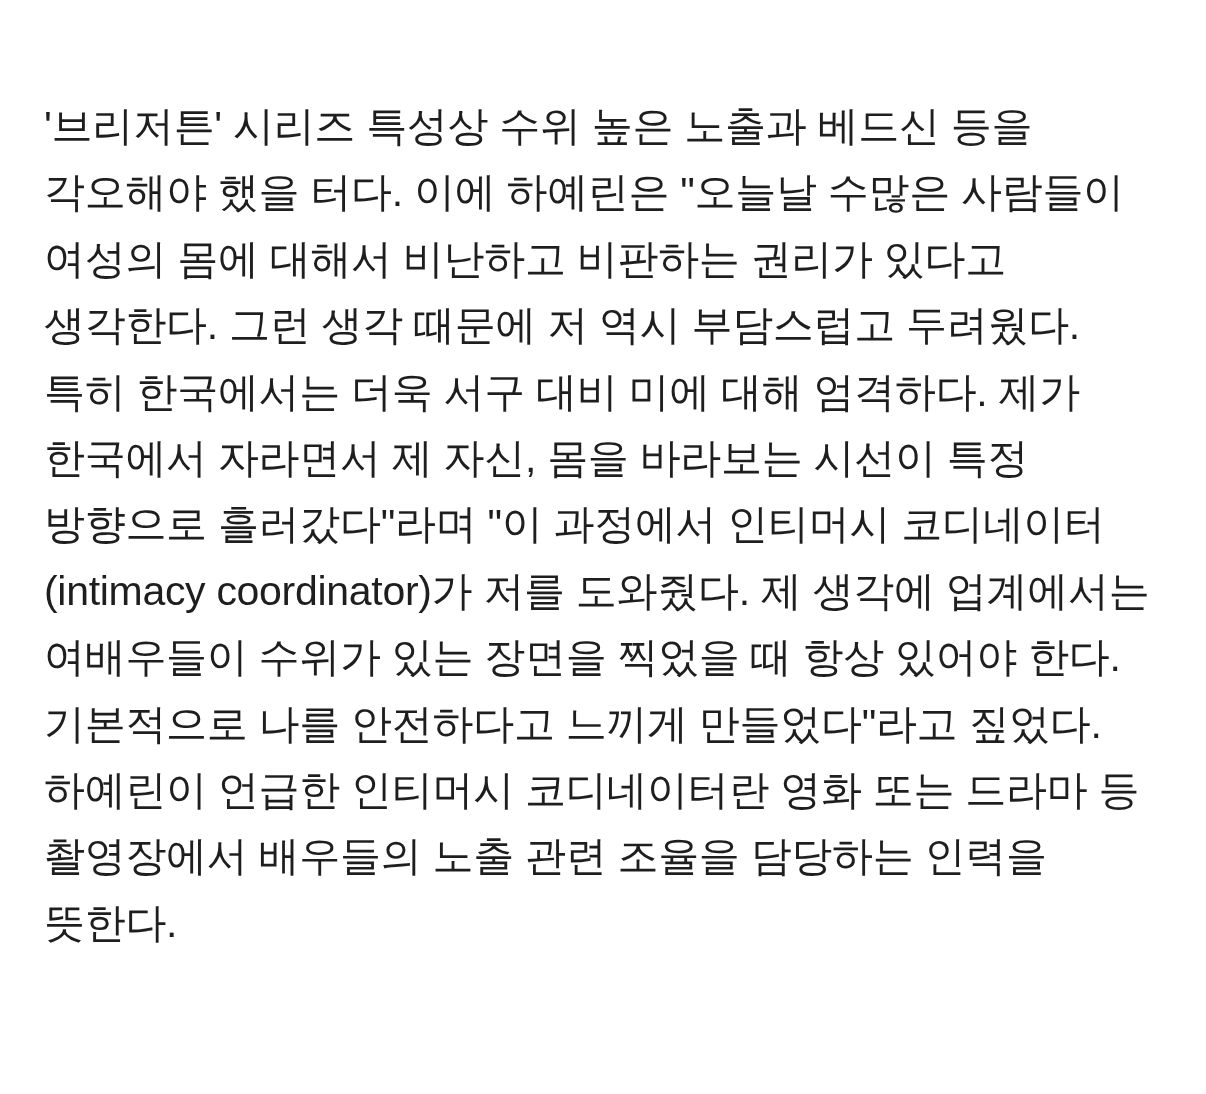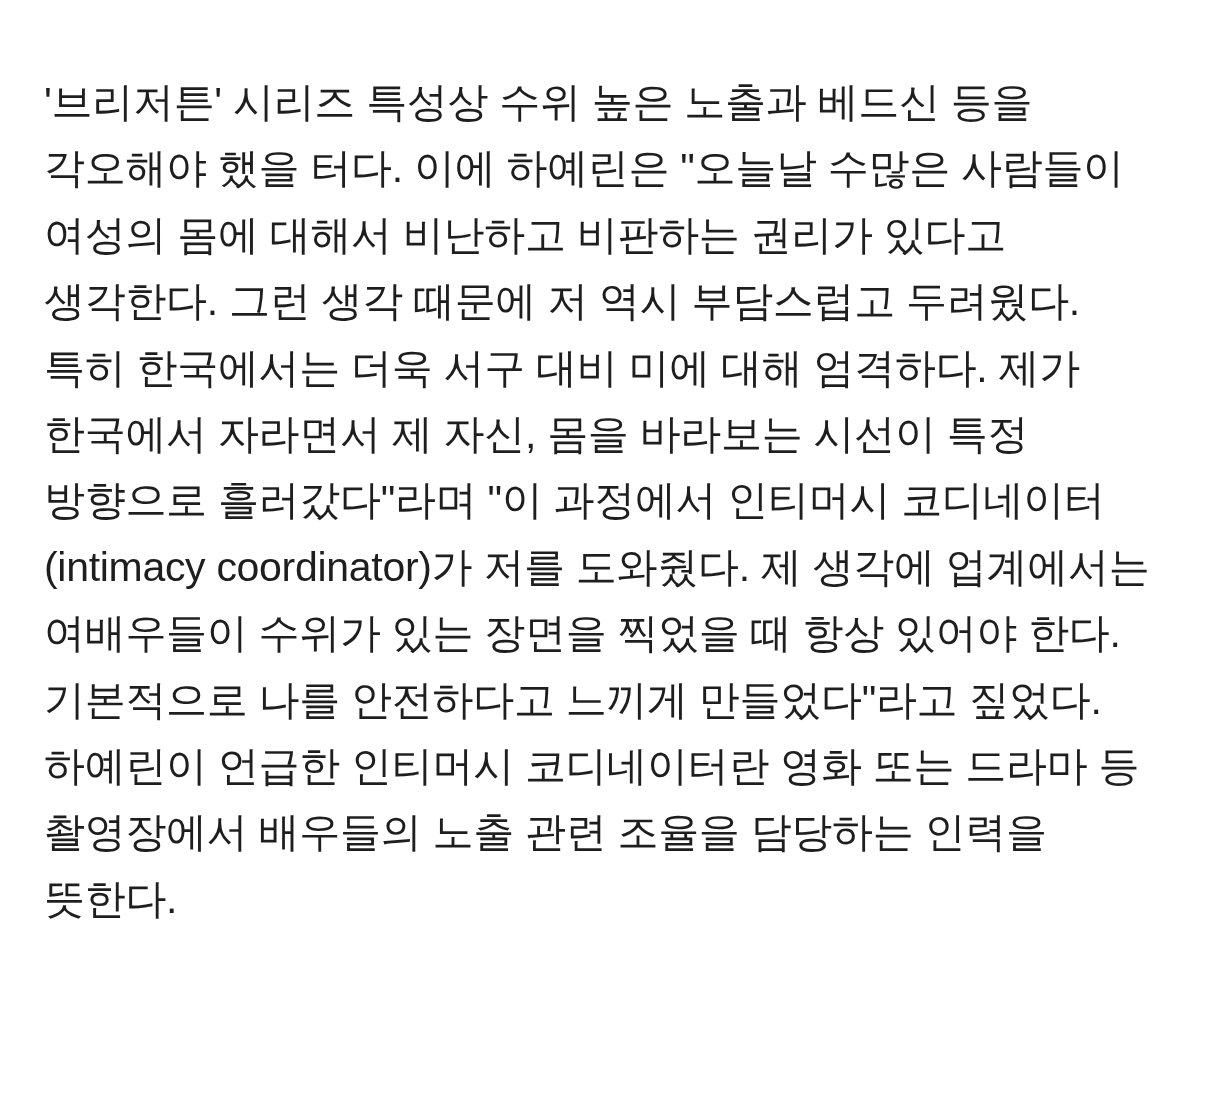--- a/index.html
+++ b/index.html
@@ -11,21 +11,21 @@
     width: 1206px;
     height: 1094px;
     font-family: "Liberation Sans", sans-serif;
     color: #1a1a1a;
     overflow: hidden;
   }
   .article {
     box-sizing: border-box;
     width: 1206px;
     min-height: 1094px;
-    padding: 28px 44px 0 44px;
+    padding: 52px 44px 0 44px;
   }
   .article-body {
     font-size: 41px;
     line-height: 1.62;
     letter-spacing: -0.3px;
     color: #1e1e1e;
     font-weight: 400;
     word-break: keep-all;
     white-space: normal;
     text-align: left;

